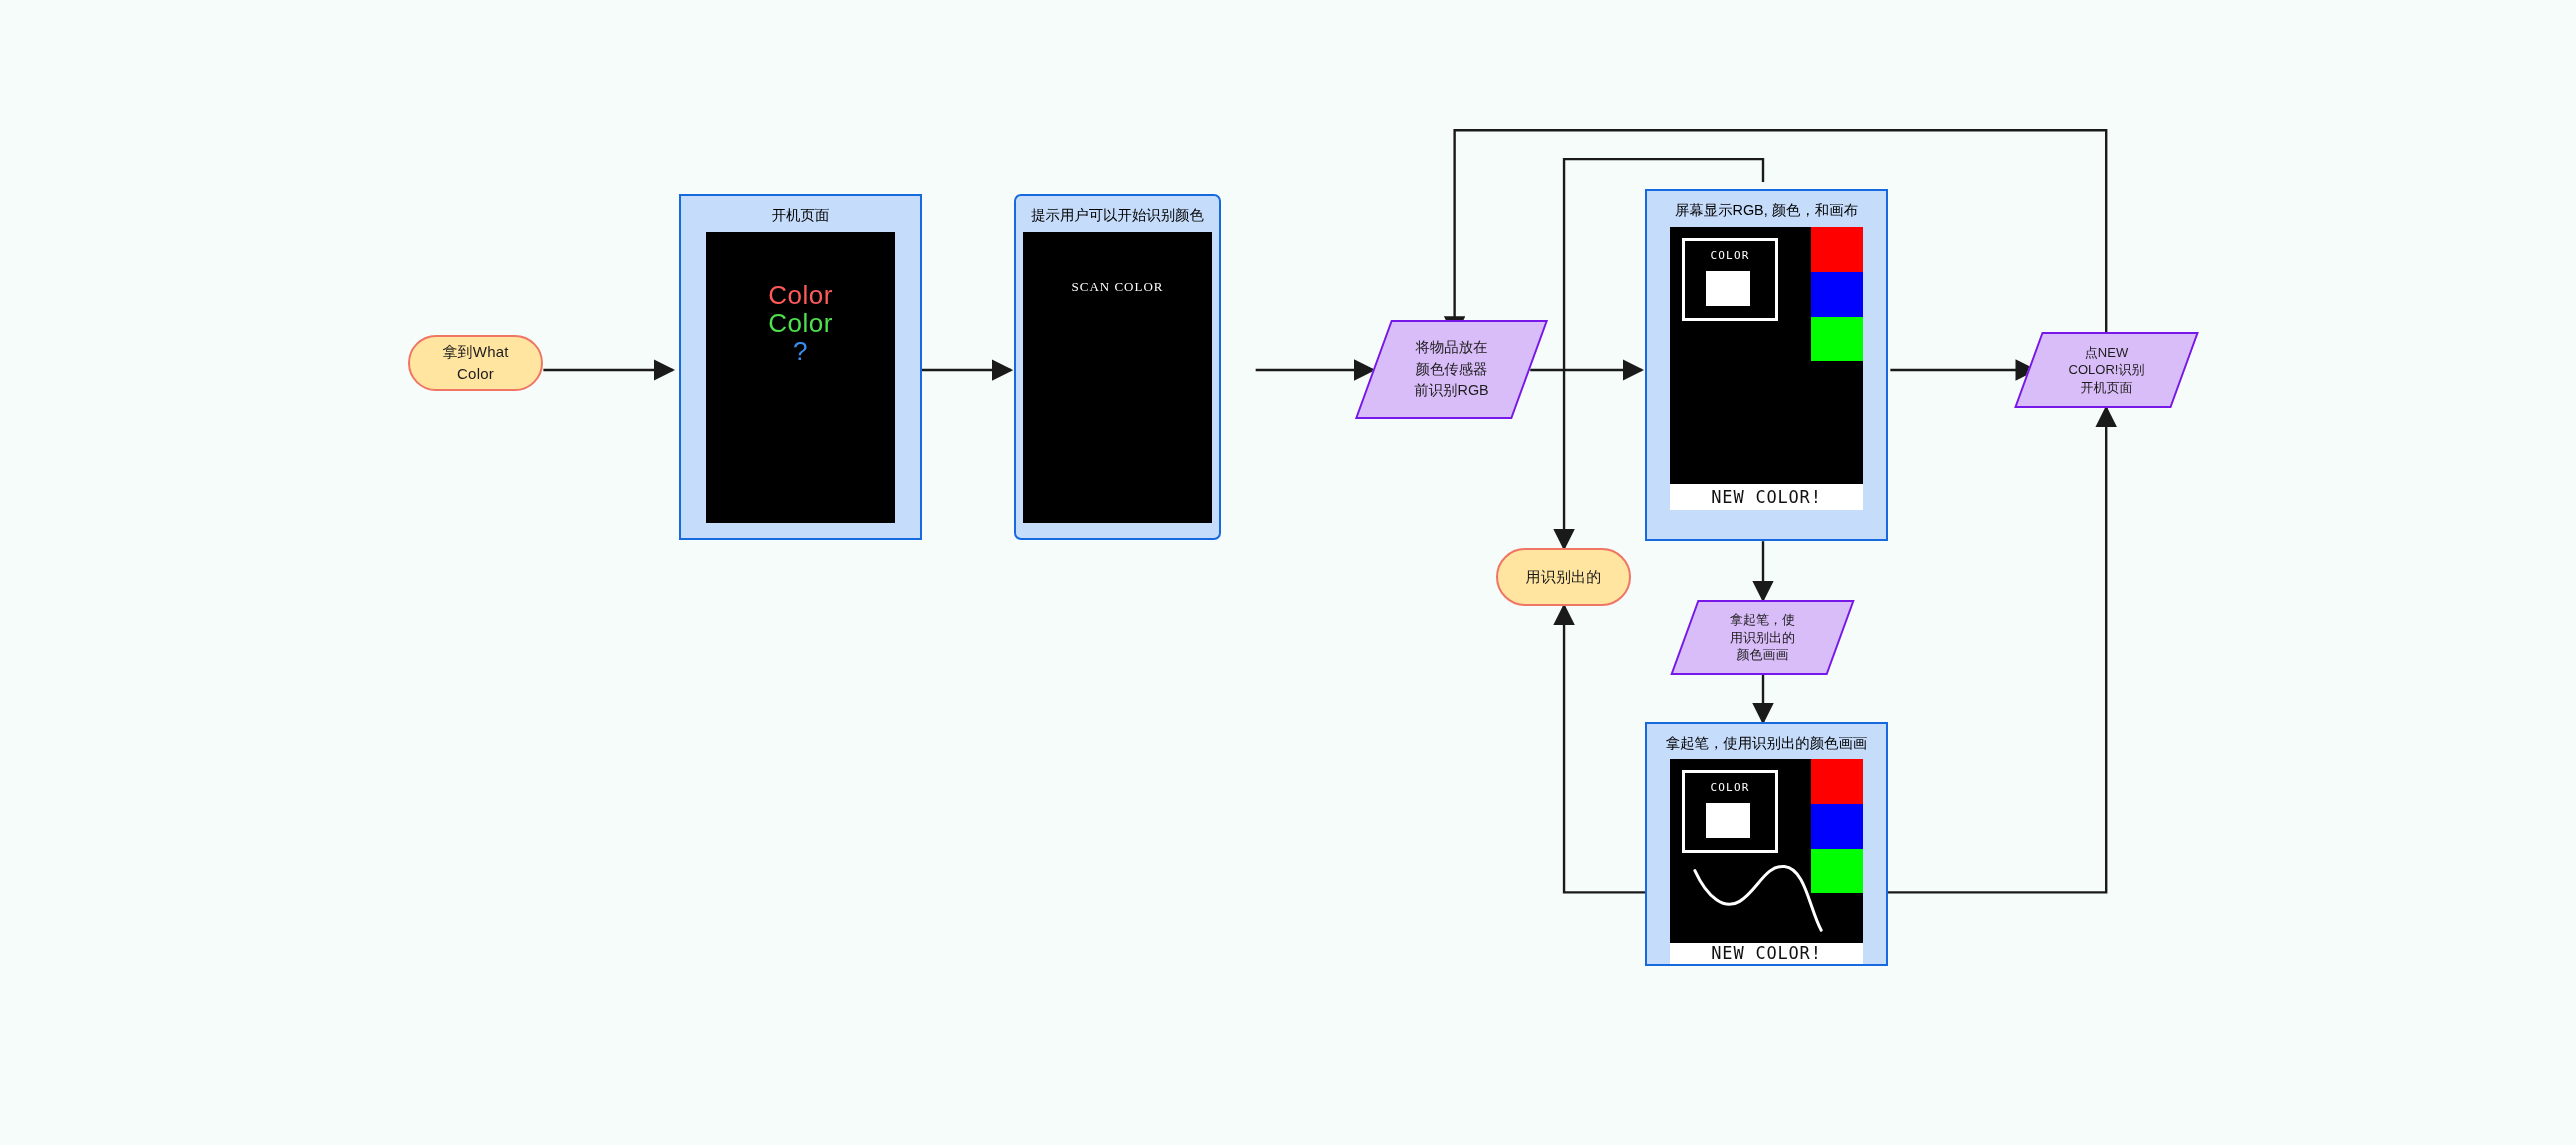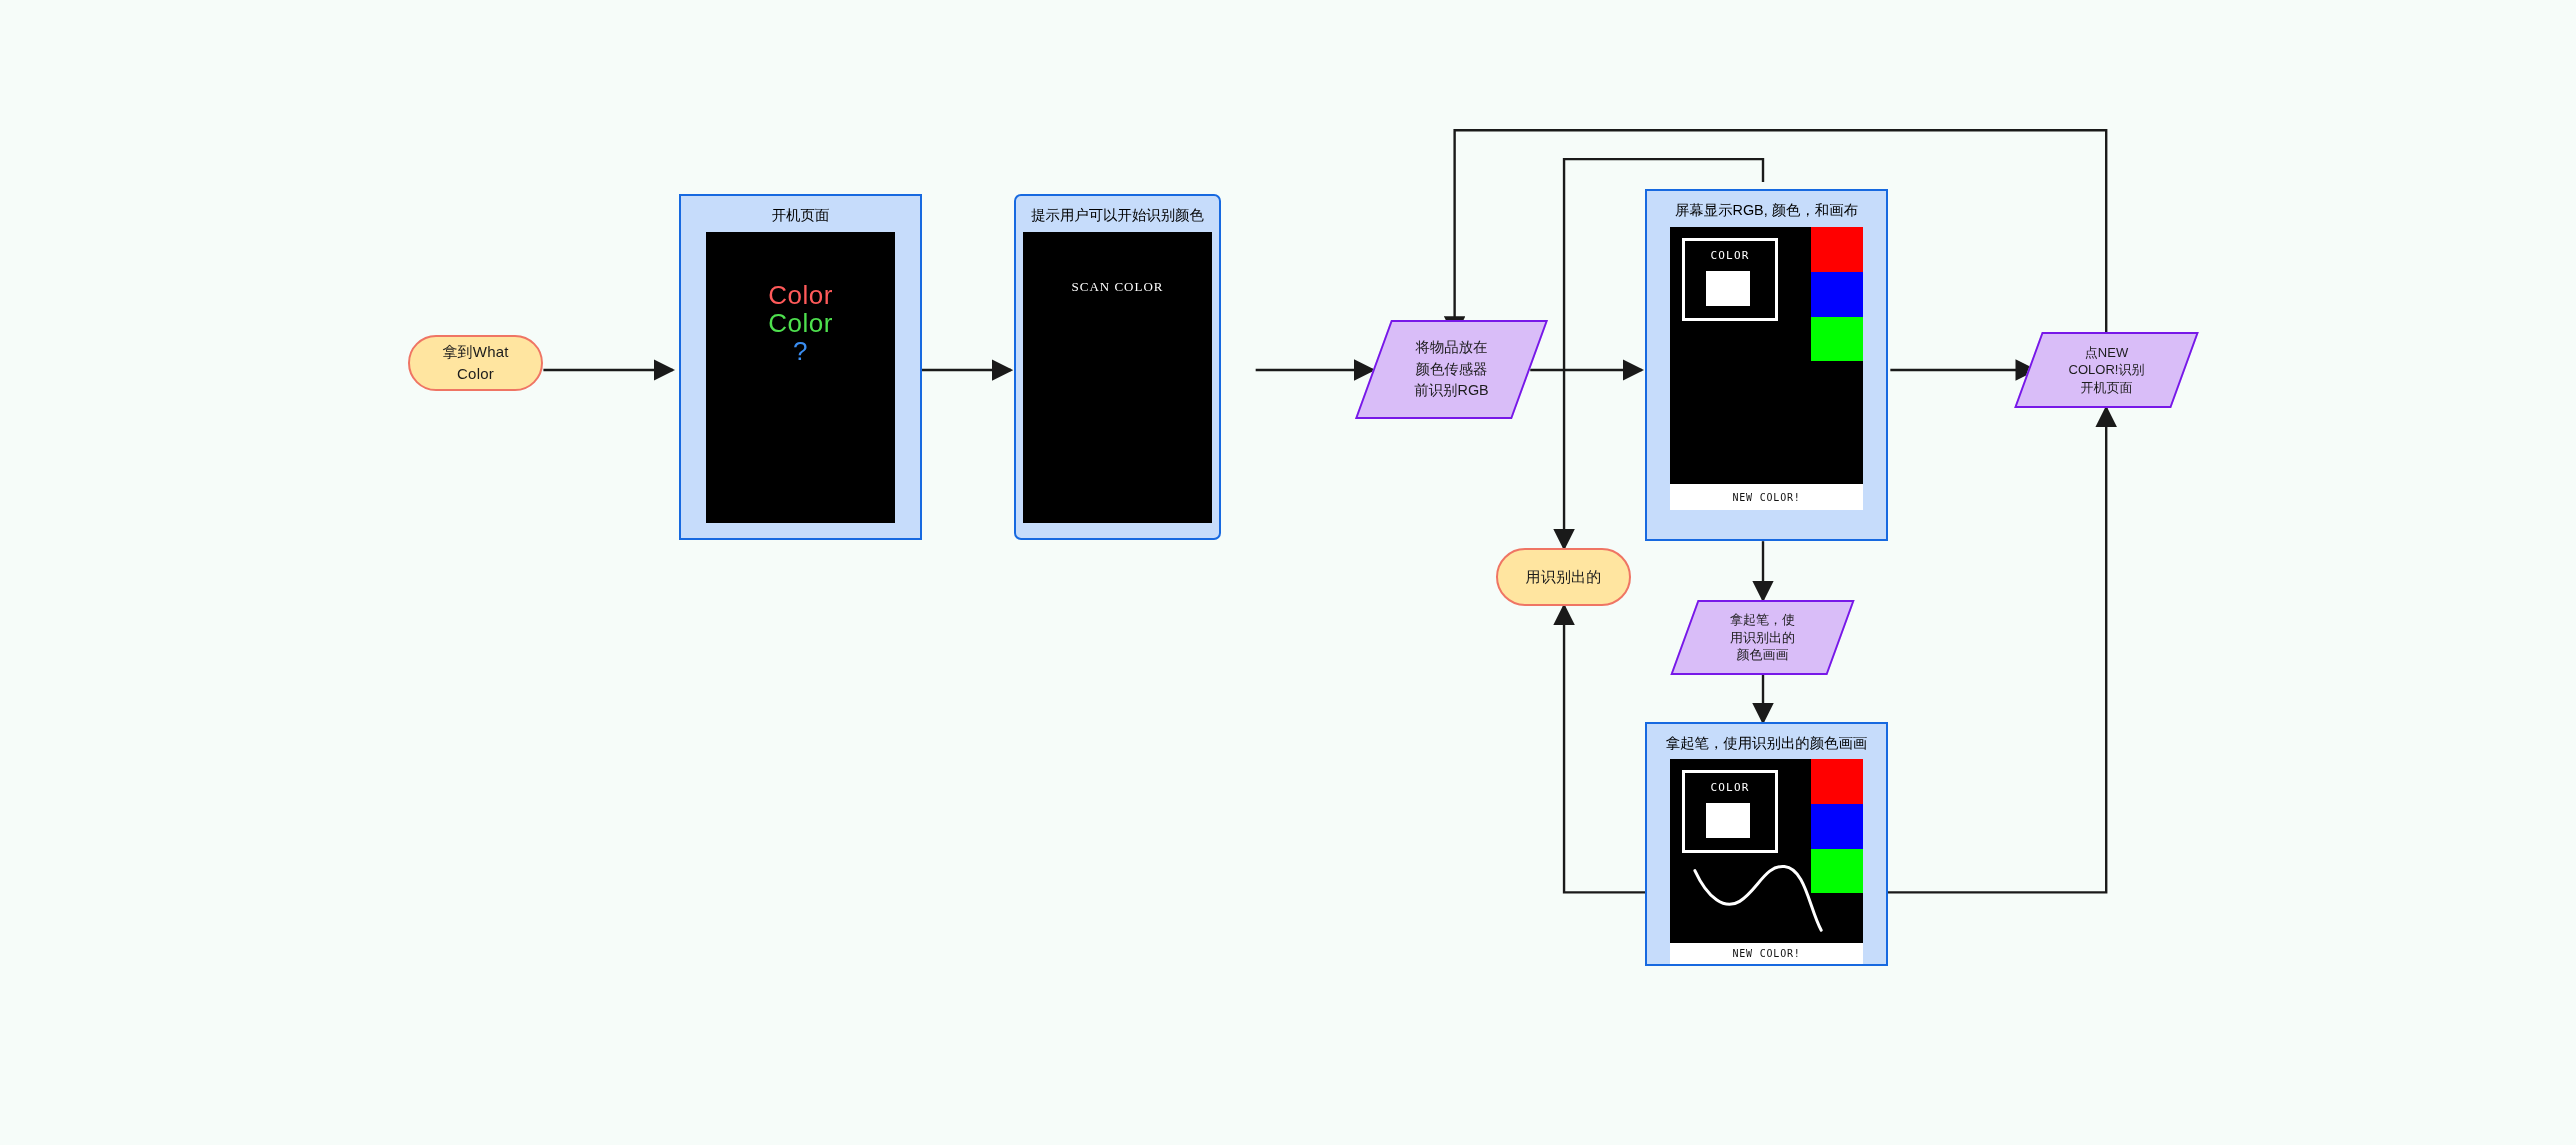--- a/index.html
+++ b/index.html
@@ -156,21 +156,21 @@
     background: #ffffff;
   }
 
   
   .banner {
     background: #ffffff;
     color: #111;
     display: flex;
     align-items: center;
     justify-content: center;
-    font-size: 10px;
+    font-size: 17px;
     letter-spacing: 0.8px;
     font-family: "DejaVu Sans Mono", monospace;
   }
 </style>
 </head>
 <body>
 
 <div id="canvas">
 
   <svg class="edges" viewBox="0 0 2589 1151" width="2576" height="1145">

